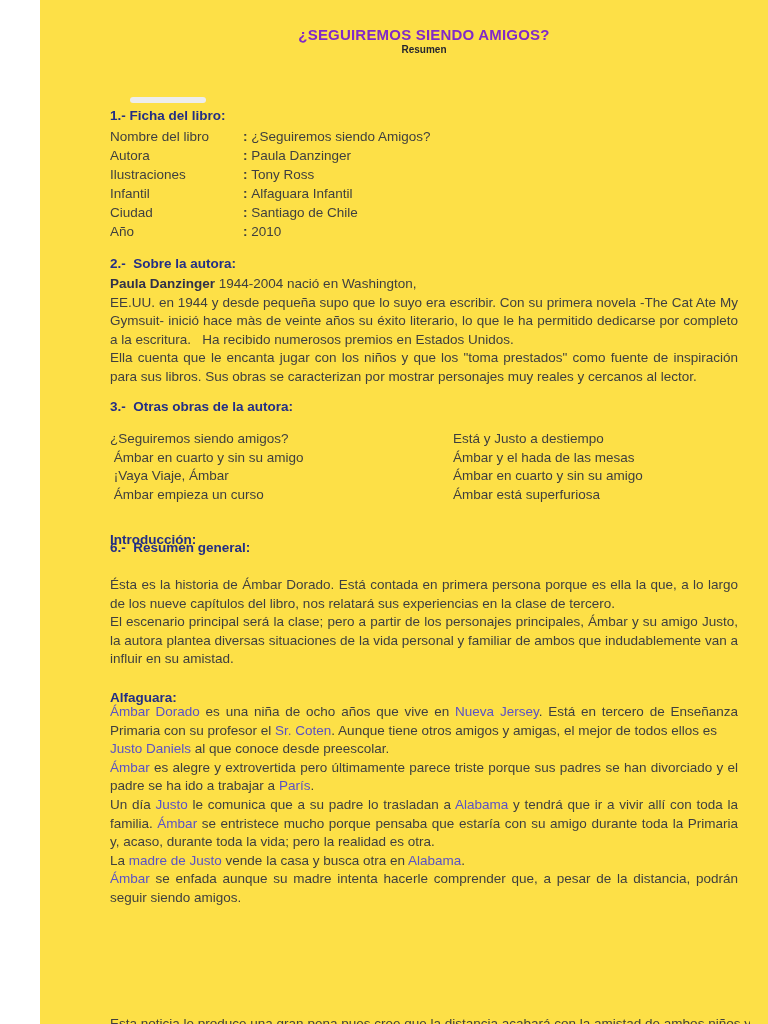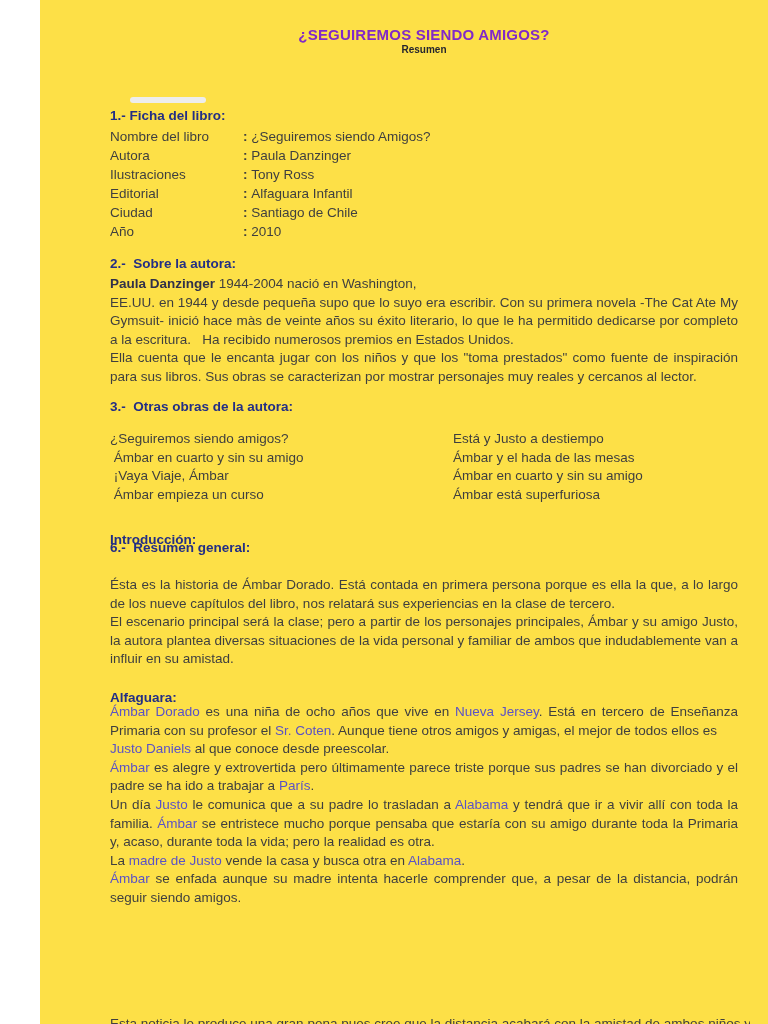--- a/index.html
+++ b/index.html
@@ -92,21 +92,21 @@
       <span class="ficha-label">Autora</span>
       <span class="ficha-colon">: </span>
       <span>Paula Danzinger</span>
     </div>
     <div class="ficha-row">
       <span class="ficha-label">Ilustraciones</span>
       <span class="ficha-colon">: </span>
       <span>Tony Ross</span>
     </div>
     <div class="ficha-row">
-      <span class="ficha-label">Editorial</span>
+      <span class="ficha-label">Infantil</span>
       <span class="ficha-colon">: </span>
       <span>Alfaguara Infantil</span>
     </div>
     <div class="ficha-row">
       <span class="ficha-label">Ciudad</span>
       <span class="ficha-colon">: </span>
       <span>Santiago de Chile</span>
     </div>
     <div class="ficha-row">
       <span class="ficha-label">Año</span>

